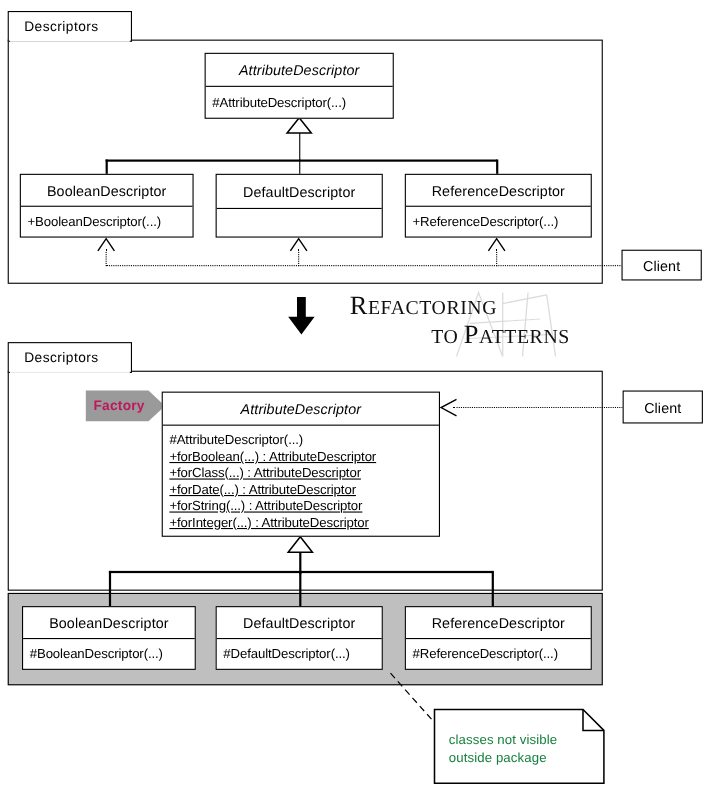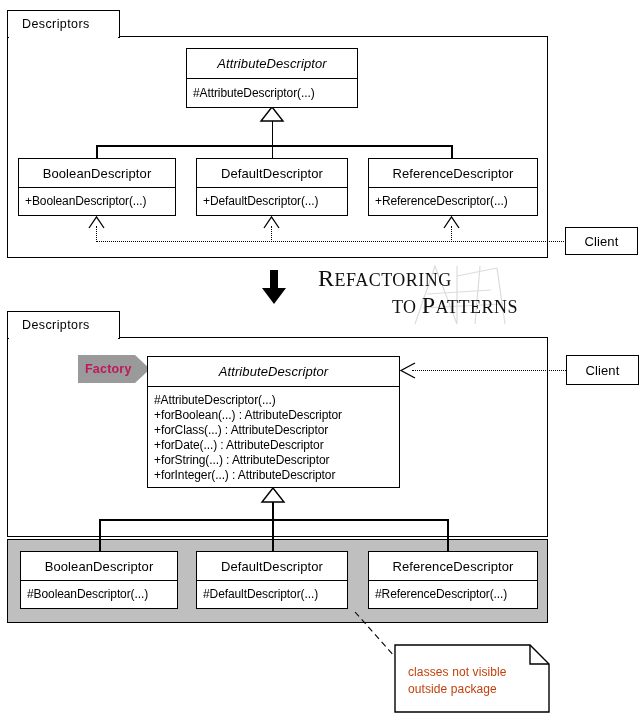--- a/index.html
+++ b/index.html
@@ -59,21 +59,21 @@
   .cls-ops {
     display: flex;
     flex-direction: column;
     justify-content: center;
     padding: 1px 6px;
     font-size: 12px;
     color: #000;
     letter-spacing: -.1px;
   }
   .op { white-space: nowrap; line-height: 15px; }
-  .op.stat { }
+  .op.stat { text-decoration: underline; }
 
   .gray-zone {
     background: #bfbfbf;
     border: 1.5px solid #000;
   }
 
   
   .vline { background: #000; width: 1.6px; }
   .hline { background: #000; height: 1.6px; }
 
@@ -97,21 +97,21 @@
     font-weight: bold;
     padding-left: 7px;
     letter-spacing: .2px;
   }
 
   
   .note-text {
     position: absolute;
     font-size: 12px;
     line-height: 17px;
-    color: #c2410c;
+    color: #15803d;
     letter-spacing: .1px;
   }
 
   
   .logo {
     position: absolute;
     font-family: "Liberation Serif", serif;
     color: #101010;
     line-height: 25px;
     letter-spacing: .5px;
@@ -159,23 +159,20 @@
 
   <div class="abs cls" style="left:18px; top:158px; width:158px; height:58px;">
     <div class="cls-name" style="height:30px;">BooleanDescriptor</div>
     <div class="cls-ops" style="height:26px;">
       <div class="op">+BooleanDescriptor(...)</div>
     </div>
   </div>
 
   <div class="abs cls" style="left:196px; top:158px; width:152px; height:58px;">
     <div class="cls-name" style="height:30px;">DefaultDescriptor</div>
-    <div class="cls-ops" style="height:26px;">
-      <div class="op">+DefaultDescriptor(...)</div>
-    </div>
   </div>
 
   <div class="abs cls" style="left:368px; top:158px; width:170px; height:58px;">
     <div class="cls-name" style="height:30px;">ReferenceDescriptor</div>
     <div class="cls-ops" style="height:26px;">
       <div class="op">+ReferenceDescriptor(...)</div>
     </div>
   </div>
 
   <div class="abs dot-h" style="left:96px; top:241px; width:470px;"></div>

